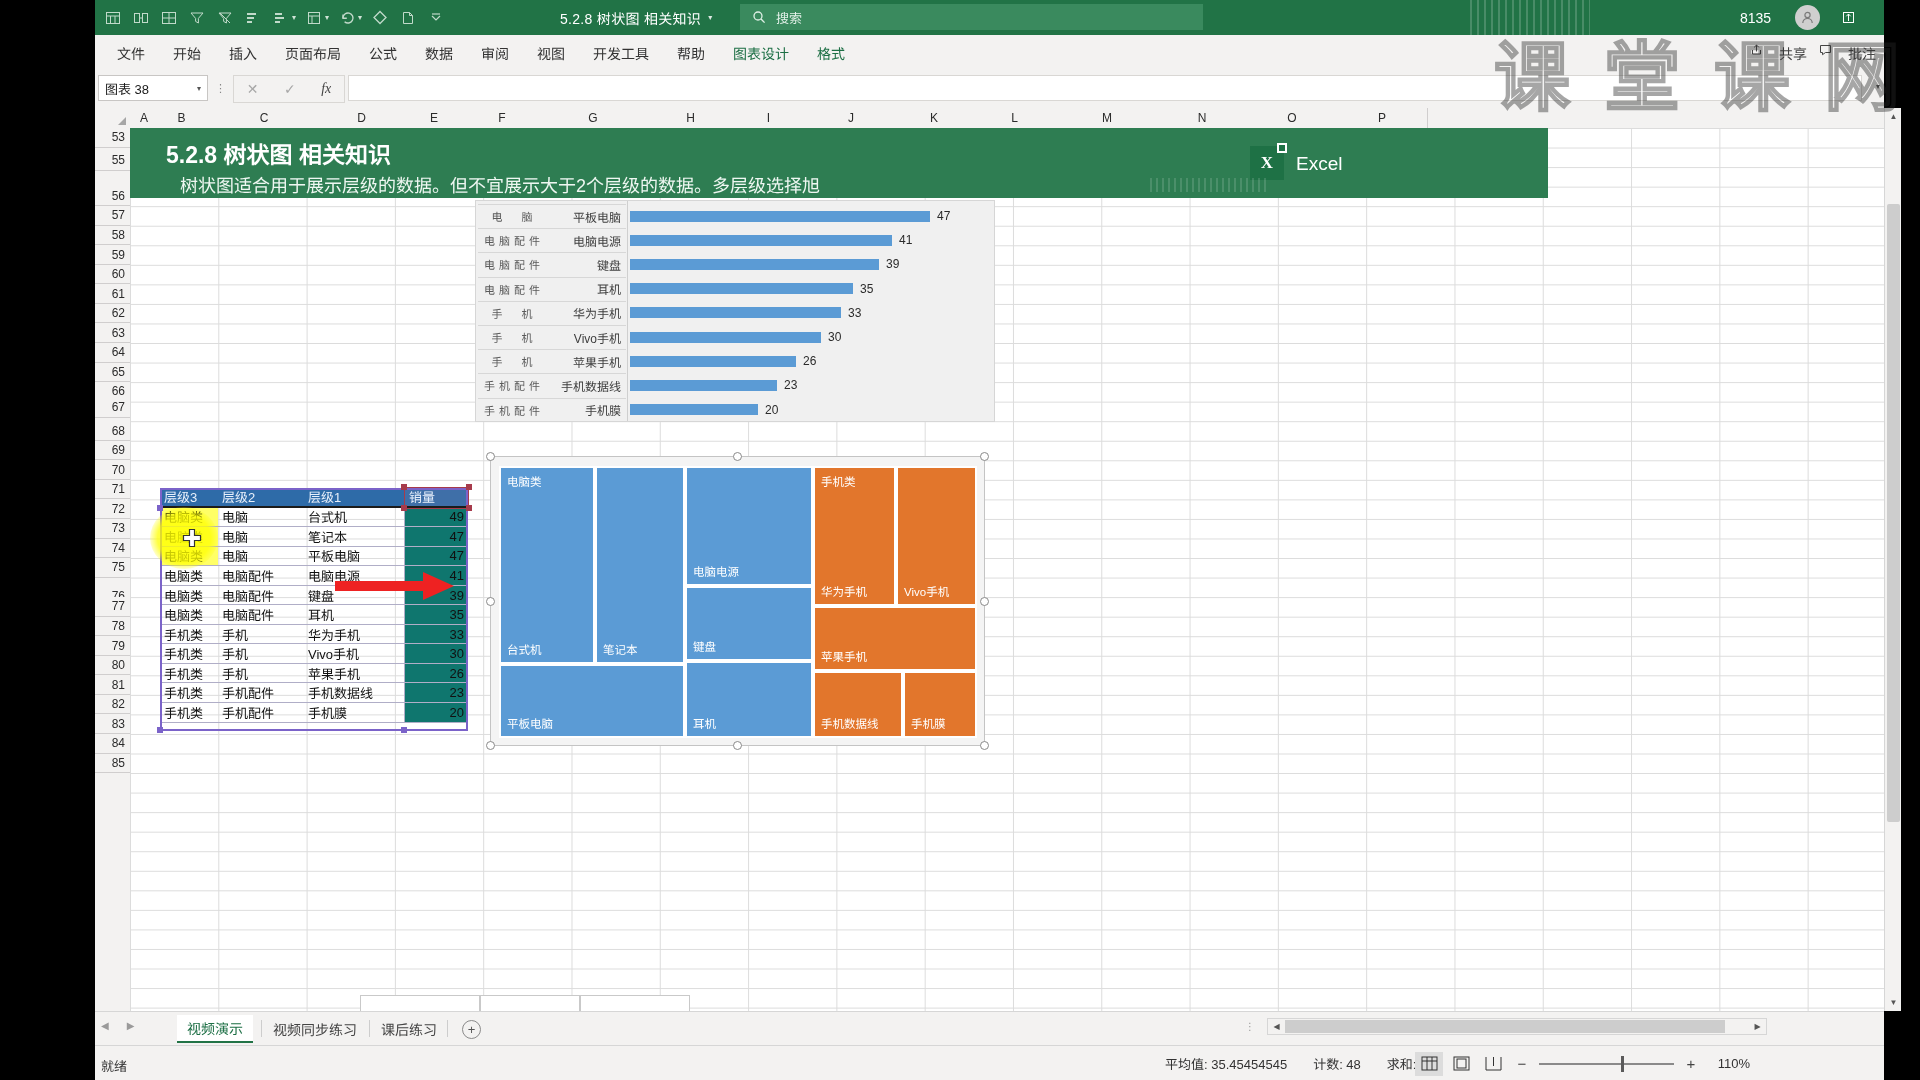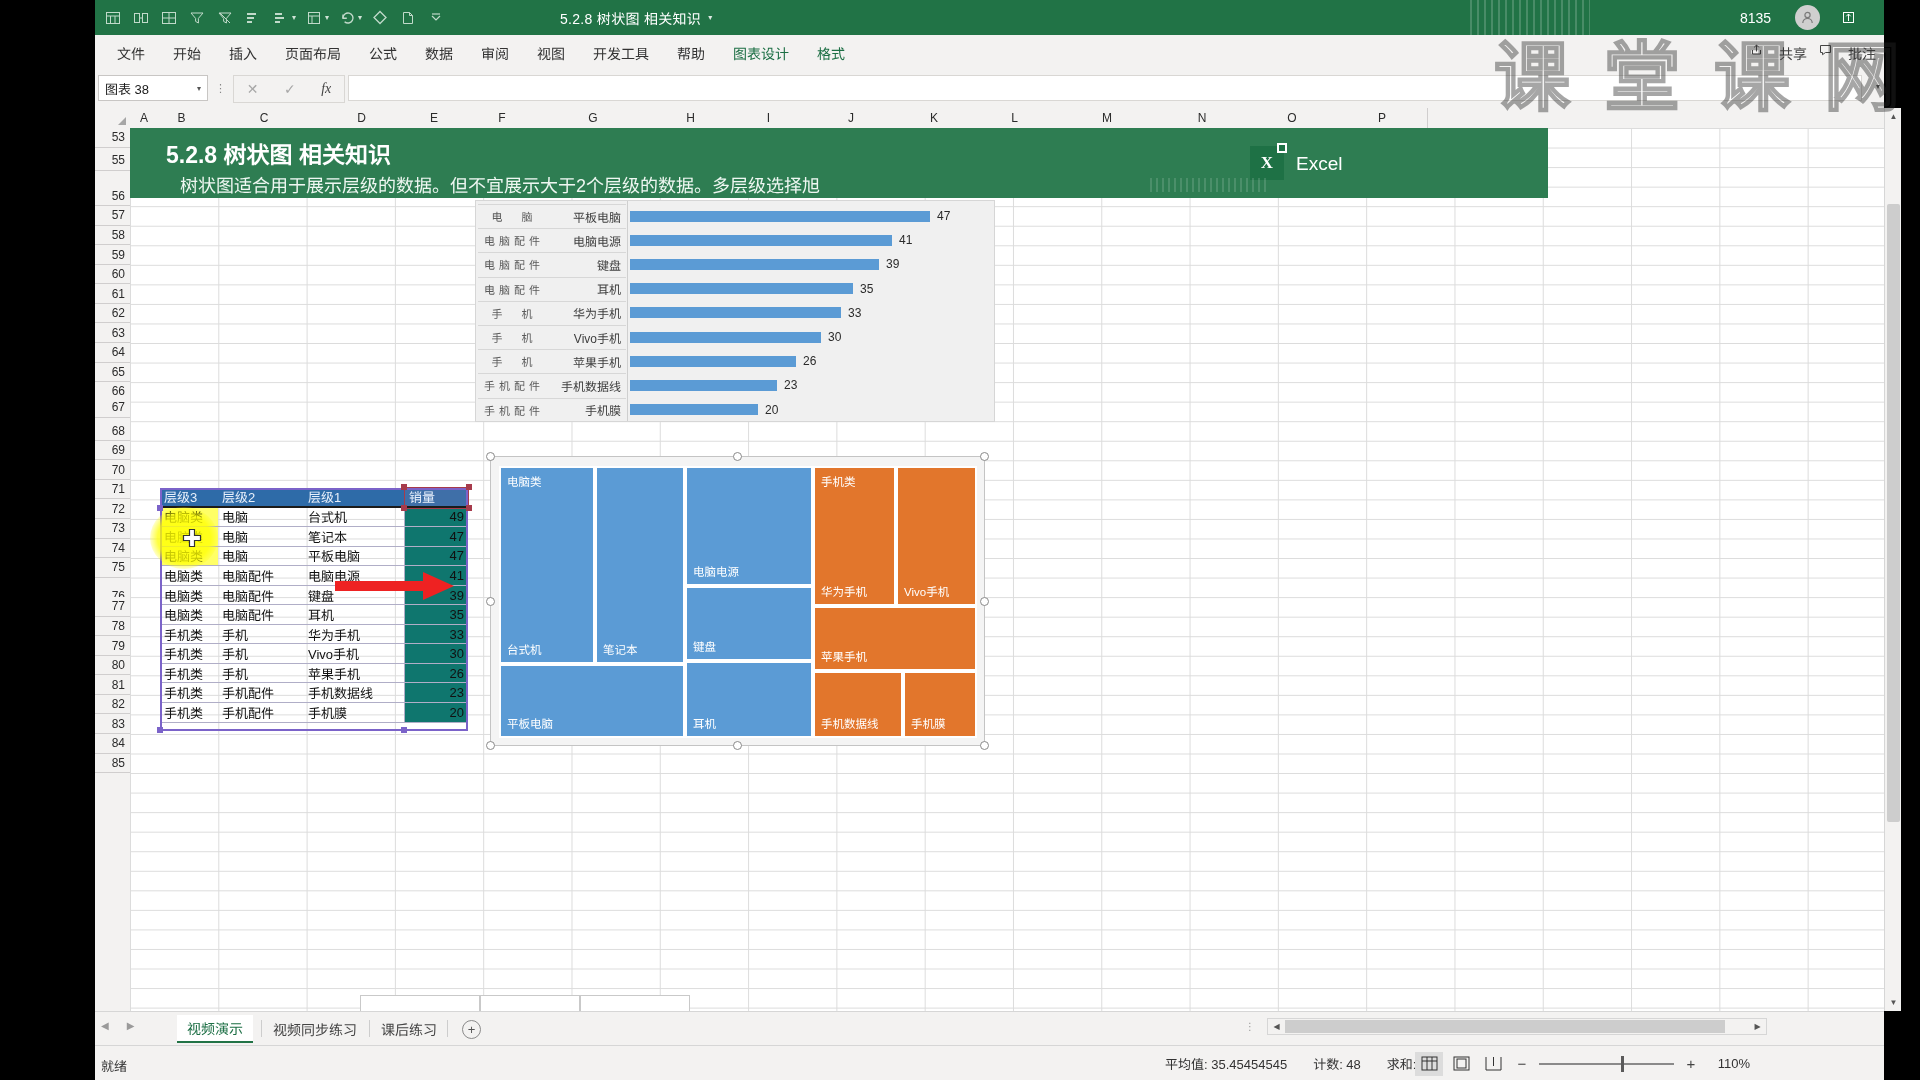--- a/index.html
+++ b/index.html
@@ -296,20 +296,29 @@
             <line x1="3" y1="3" x2="11" y2="3" stroke="currentColor" stroke-width="1.2"></line>
           </svg>
         </div>
     </div>
 
     <div class="doctitle">
       <span>5.2.8 树状图 相关知识</span>
       <span class="dt-caret">▾</span>
     </div>
 
+    <div class="searchbox">
+      <span class="mag">
+          <svg width="14" height="14" viewBox="0 0 14 14">
+            <circle cx="6" cy="6" r="4" fill="none" stroke="currentColor" stroke-width="1.3"></circle>
+            <line x1="9" y1="9" x2="12.6" y2="12.6" stroke="currentColor" stroke-width="1.3"></line>
+          </svg>
+        </span>
+      <span class="ph">搜索</span>
+    </div>
 
     <div class="tb-streak"></div>
 
     <div class="usercount">8135</div>
     <div class="avatar">
       <svg width="15" height="15" viewBox="0 0 15 15">
           <circle cx="7.5" cy="5" r="2.6" fill="none" stroke="#7a7a7a" stroke-width="1.2"></circle>
           <path d="M2.8 13a4.7 4.7 0 0 1 9.4 0" fill="none" stroke="#7a7a7a" stroke-width="1.2"></path>
         </svg>
     </div>

